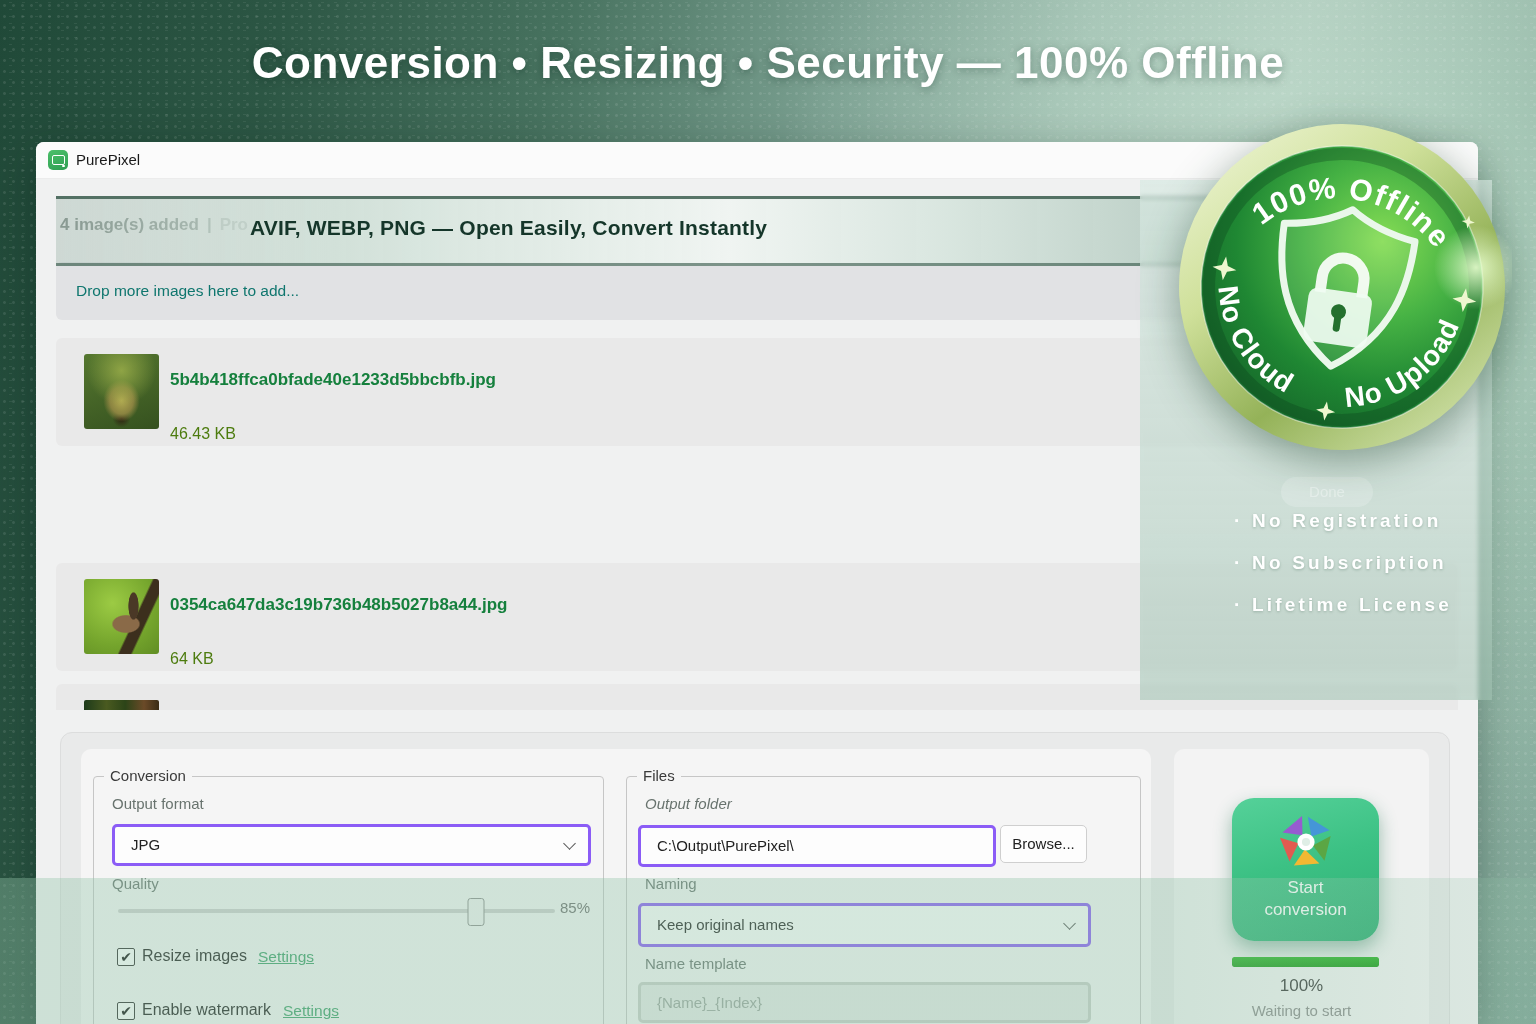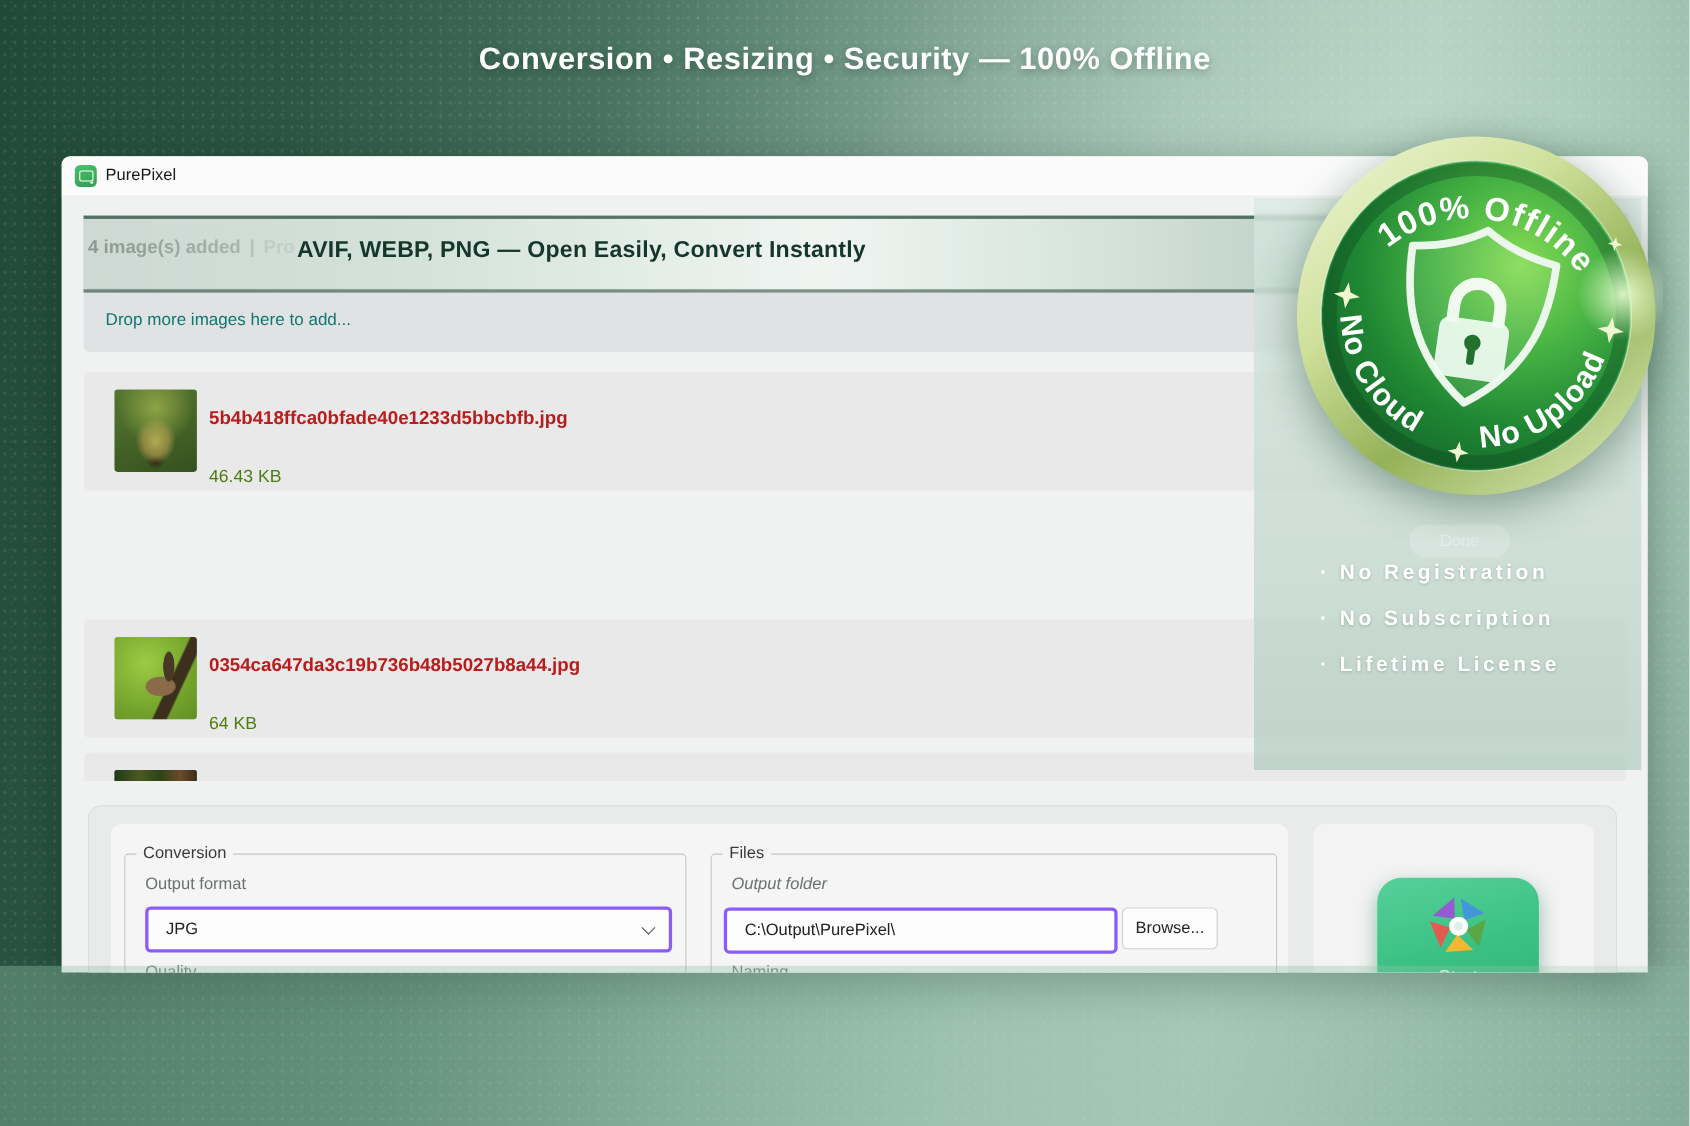--- a/index.html
+++ b/index.html
@@ -7,24 +7,24 @@
     font-family:"Liberation Sans",sans-serif;
     background:
       radial-gradient(circle at 88% 27%, rgba(225,255,235,.45), rgba(225,255,235,0) 38%),
       radial-gradient(circle at 70% 80%, rgba(200,230,215,.25), rgba(200,230,215,0) 45%),
       linear-gradient(103deg,#204938 0%,#2c5644 16%,#47725f 32%,#7ba091 48%,#9dbcae 62%,#a9c4b7 74%,#8db0a0 88%,#7ca394 100%);}
   .stage::before{content:"";position:absolute;inset:0;z-index:1;pointer-events:none;
     background-image:radial-gradient(rgba(255,255,255,.10) 1px,transparent 1.6px),
                      radial-gradient(rgba(255,255,255,.07) 1px,transparent 1.4px);
     background-size:9px 11px,13px 7px;background-position:0 0,4px 6px;}
   .headline{position:absolute;top:38px;left:0;width:100%;text-align:center;z-index:3;
-    color:#fff;font-size:28px;font-weight:bold;letter-spacing:.5px;
+    color:#fff;font-size:44px;font-weight:bold;letter-spacing:.5px;
     text-shadow:0 2px 8px rgba(10,40,28,.35);}
   
-  .window{position:absolute;left:56px;top:142px;width:1442px;height:742px;z-index:10;
+  .window{position:absolute;left:36px;top:142px;width:1442px;height:882px;z-index:10;
     background:#f0f1f1;border-radius:8px 8px 0 0;overflow:hidden;
     box-shadow:0 12px 42px rgba(5,30,20,.38);}
   .titlebar{position:absolute;left:0;top:0;width:100%;height:36px;background:#fbfbfb;
     border-bottom:1px solid #ececec;}
   .appicon{position:absolute;left:12px;top:8px;width:20px;height:20px;border-radius:5px;
     background:linear-gradient(160deg,#4cc06a,#2e9e52);}
   .appicon .pic{position:absolute;left:3.5px;top:5px;width:11px;height:8px;border:1.5px solid #fff;
     border-radius:2px;}
   .appicon .dot{position:absolute;right:3px;bottom:3px;width:3px;height:2px;background:#fff;border-radius:1px;}
   .wtitle{position:absolute;left:40px;top:0;line-height:36px;font-size:15px;color:#1a1a1a;}
@@ -57,21 +57,21 @@
       radial-gradient(circle 14px at 34% 80%, #7a5f46 0 90%, transparent 95%),
       linear-gradient(70deg, transparent 55%, #6b5942 57% 61%, transparent 63%),
       linear-gradient(180deg,#e3ded6,#d6d0c6);}
   .t3{background-color:#74a42c;background-image:
       radial-gradient(ellipse 6px 16px at 66% 36%, #4a3826 0 80%, transparent 90%),
       radial-gradient(ellipse 17px 11px at 56% 60%, #8a6a48 0 75%, transparent 85%),
       linear-gradient(115deg, transparent 62%, #3c2f1d 64% 74%, transparent 76%),
       radial-gradient(circle at 38% 32%, #9ccb44, #74a42c 62%, #618e24);}
   .t4{background:linear-gradient(90deg,#1d3a1a,#4a5a20 30%,#2c4418 55%,#6b4a28 80%,#3a2c16);
       height:16px;border-radius:2px;}
-  .fname{position:absolute;left:114px;top:32px;font-size:17px;font-weight:600;color:#b91c1c;}
+  .fname{position:absolute;left:114px;top:32px;font-size:17px;font-weight:600;color:#15803d;}
   .fsize{position:absolute;left:114px;top:70px;font-size:16px;color:#4d7c0f;margin-top:17px;}
   
   .bottompanel{position:absolute;left:24px;top:590px;width:1388px;height:480px;background:#e9eaea;
     border:1px solid #dcdddd;border-radius:12px;}
   .innercard{position:absolute;background:#f5f5f5;border-radius:10px;}
   .leftcard{left:20px;top:16px;width:1070px;height:450px;}
   .rightcard{left:1113px;top:16px;width:255px;height:450px;background:#f3f3f3;}
   .fieldset{position:absolute;border:1px solid #c6c6c6;border-radius:4px;}
   .fs-conv{left:12px;top:27px;width:509px;height:400px;}
   .fs-files{left:545px;top:27px;width:513px;height:400px;}
@@ -112,21 +112,21 @@
   
   .stripe{position:absolute;left:0;top:878px;width:1536px;height:146px;z-index:40;pointer-events:none;
     background:linear-gradient(90deg,rgba(148,197,170,.38) 0%,rgba(148,197,170,.38) 76%,rgba(148,197,170,.20) 100%);}
   .sidepanel{position:absolute;left:1140px;top:180px;width:352px;height:520px;z-index:45;
     background:linear-gradient(180deg,rgba(216,233,226,.72),rgba(163,196,180,.58));
     backdrop-filter:blur(2px);}
   .donepill{position:absolute;left:141px;top:297px;width:92px;height:30px;border-radius:15px;
     background:rgba(255,255,255,.18);text-align:center;line-height:30px;
     font-size:15px;color:rgba(255,255,255,.38);}
   .bullets{position:absolute;left:60px;top:330px;}
-  .brow{position:relative;height:42px;}
+  .brow{position:relative;height:42px;margin-left:34px;}
   .bdot{display:inline-block;width:18px;color:#fff;font-weight:bold;font-size:19px;vertical-align:top;}
   .btxt{display:inline-block;color:#fff;font-weight:bold;font-size:19px;letter-spacing:3.2px;
     text-shadow:0 1px 3px rgba(10,50,30,.25);}
   .badgewrap{position:absolute;left:1172px;top:117px;width:340px;height:340px;z-index:46;
     filter:drop-shadow(0 10px 20px rgba(10,50,25,.4));}
 </style>
 </head>
 <body>
 
 <div class="stage">

